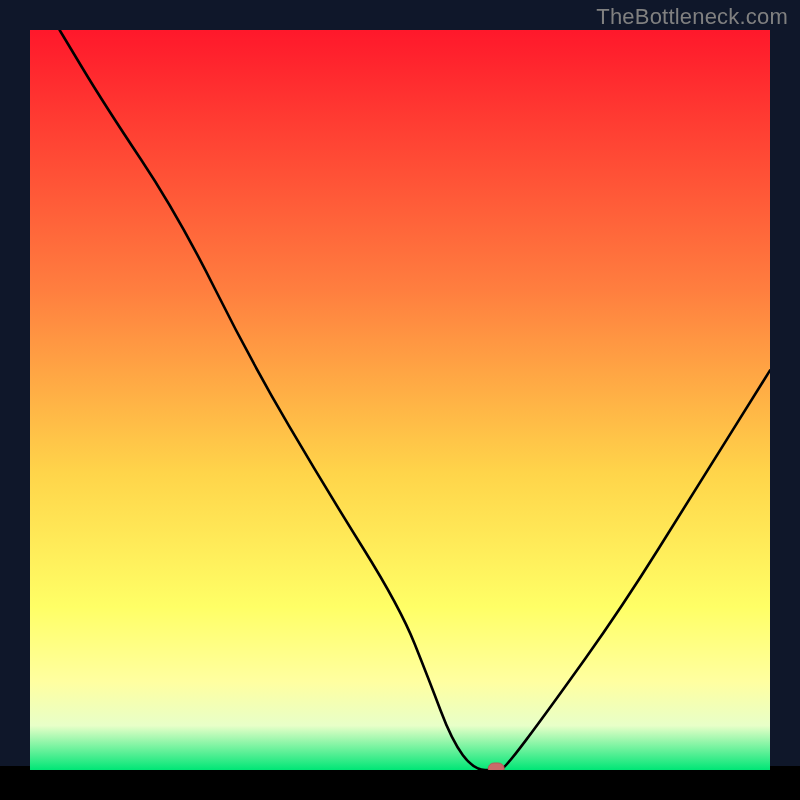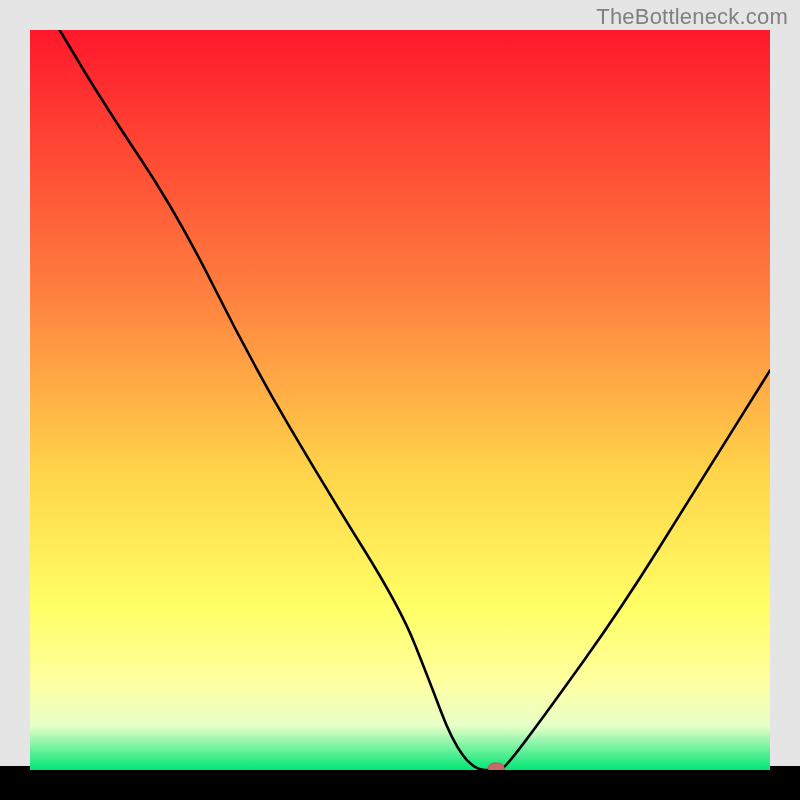--- a/index.html
+++ b/index.html
@@ -9,21 +9,21 @@
     height: 800px;
     background: #000000;
     overflow: hidden;
   }
   .frame {
     position: absolute;
     left: 0;
     top: 0;
     width: 800px;
     height: 766px;
-    background: #e5e5e5;
+    background: #0f172a;
   }
   .watermark {
     position: absolute;
     top: 4px;
     right: 12px;
     color: #808080;
     font-family: Arial, Helvetica, sans-serif;
     font-size: 22px;
     font-weight: 500;
     letter-spacing: 0.2px;

